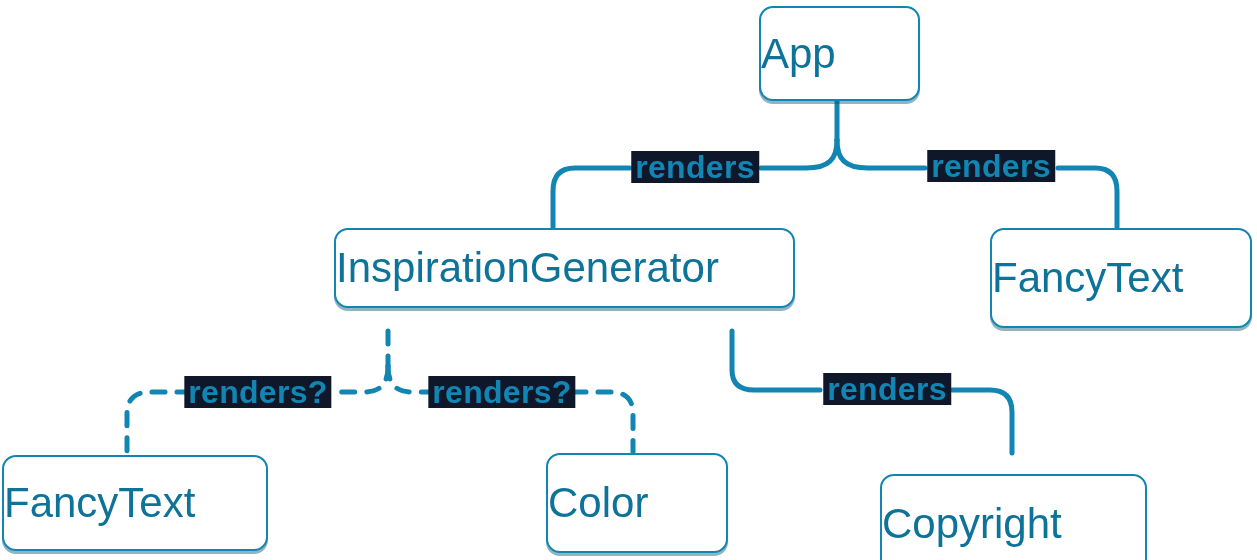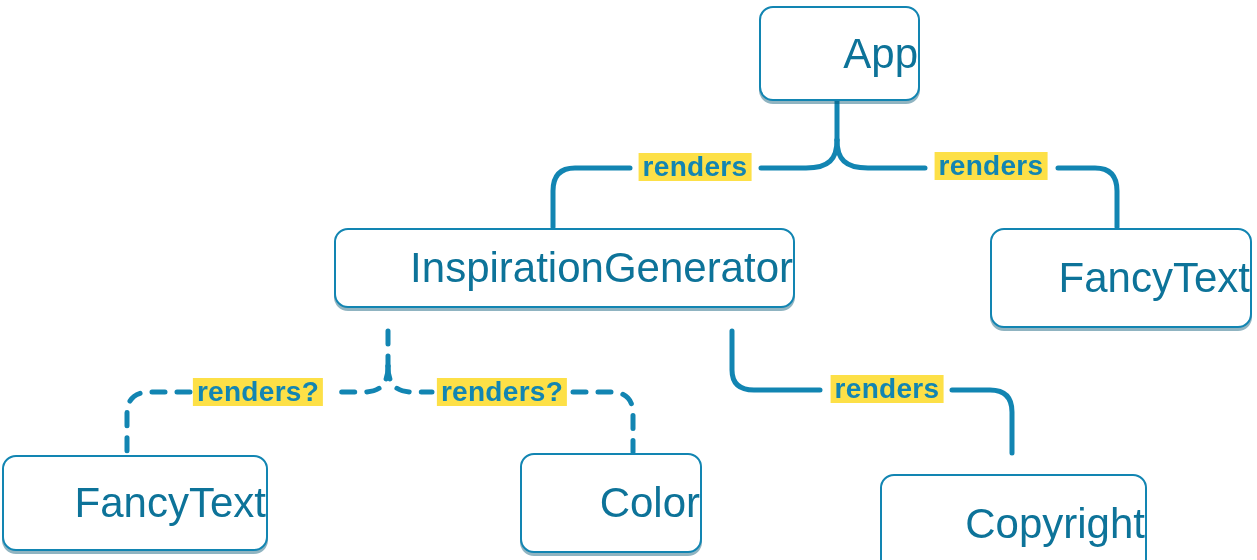--- a/index.html
+++ b/index.html
@@ -13,50 +13,50 @@
   .edges{position:absolute;left:0;top:0;width:1257px;height:560px;}
   .edges path{
     fill:none;
     stroke:#1285b2;
     stroke-width:5;
     stroke-linecap:round;
   }
   .edges path.dashed{stroke-dasharray:13 12;}
   .node{
     position:absolute;
-    display:flex;align-items:center;justify-content:flex-end;
+    display:flex;align-items:center;justify-content:flex-start;
     background:#ffffff;
     border:2.5px solid #1285b2;
     border-radius:14px;
     box-shadow:0 3px 0 rgba(9,88,118,0.45);
     color:#0d7399;
     font-size:42px;
     font-weight:400;
     letter-spacing:0px;
     box-sizing:border-box;
     white-space:nowrap;
   }
   .edge-label{
     position:absolute;
     transform:translate(-50%,-50%);
     color:#1285b2;
-    font-size:28px;
+    font-size:32px;
     font-weight:700;
     letter-spacing:0.3px;
     white-space:nowrap;
-    background:#fde047;
+    background:#0f172a;
     padding:0 4px;
     line-height:1;
   }
   
   .n-app{left:759px;top:6px;width:161px;height:95px;}
   .n-ig{left:334px;top:228px;width:461px;height:80px;}
   .n-fancy-right{left:990px;top:228px;width:262px;height:100px;}
   .n-fancy-left{left:2px;top:455px;width:266px;height:96px;}
-  .n-color{left:520px;top:453px;width:182px;height:100px;}
+  .n-color{left:546px;top:453px;width:182px;height:100px;}
   .n-copyright{left:880px;top:474px;width:267px;height:99px;}
   
   .l-app-ig{left:695px;top:167px;}
   .l-app-fancy{left:991px;top:166px;}
   .l-ig-fancy{left:258px;top:392px;}
   .l-ig-color{left:502px;top:392px;}
   .l-ig-copyright{left:887px;top:389px;}
 </style>
 </head>
 <body>

